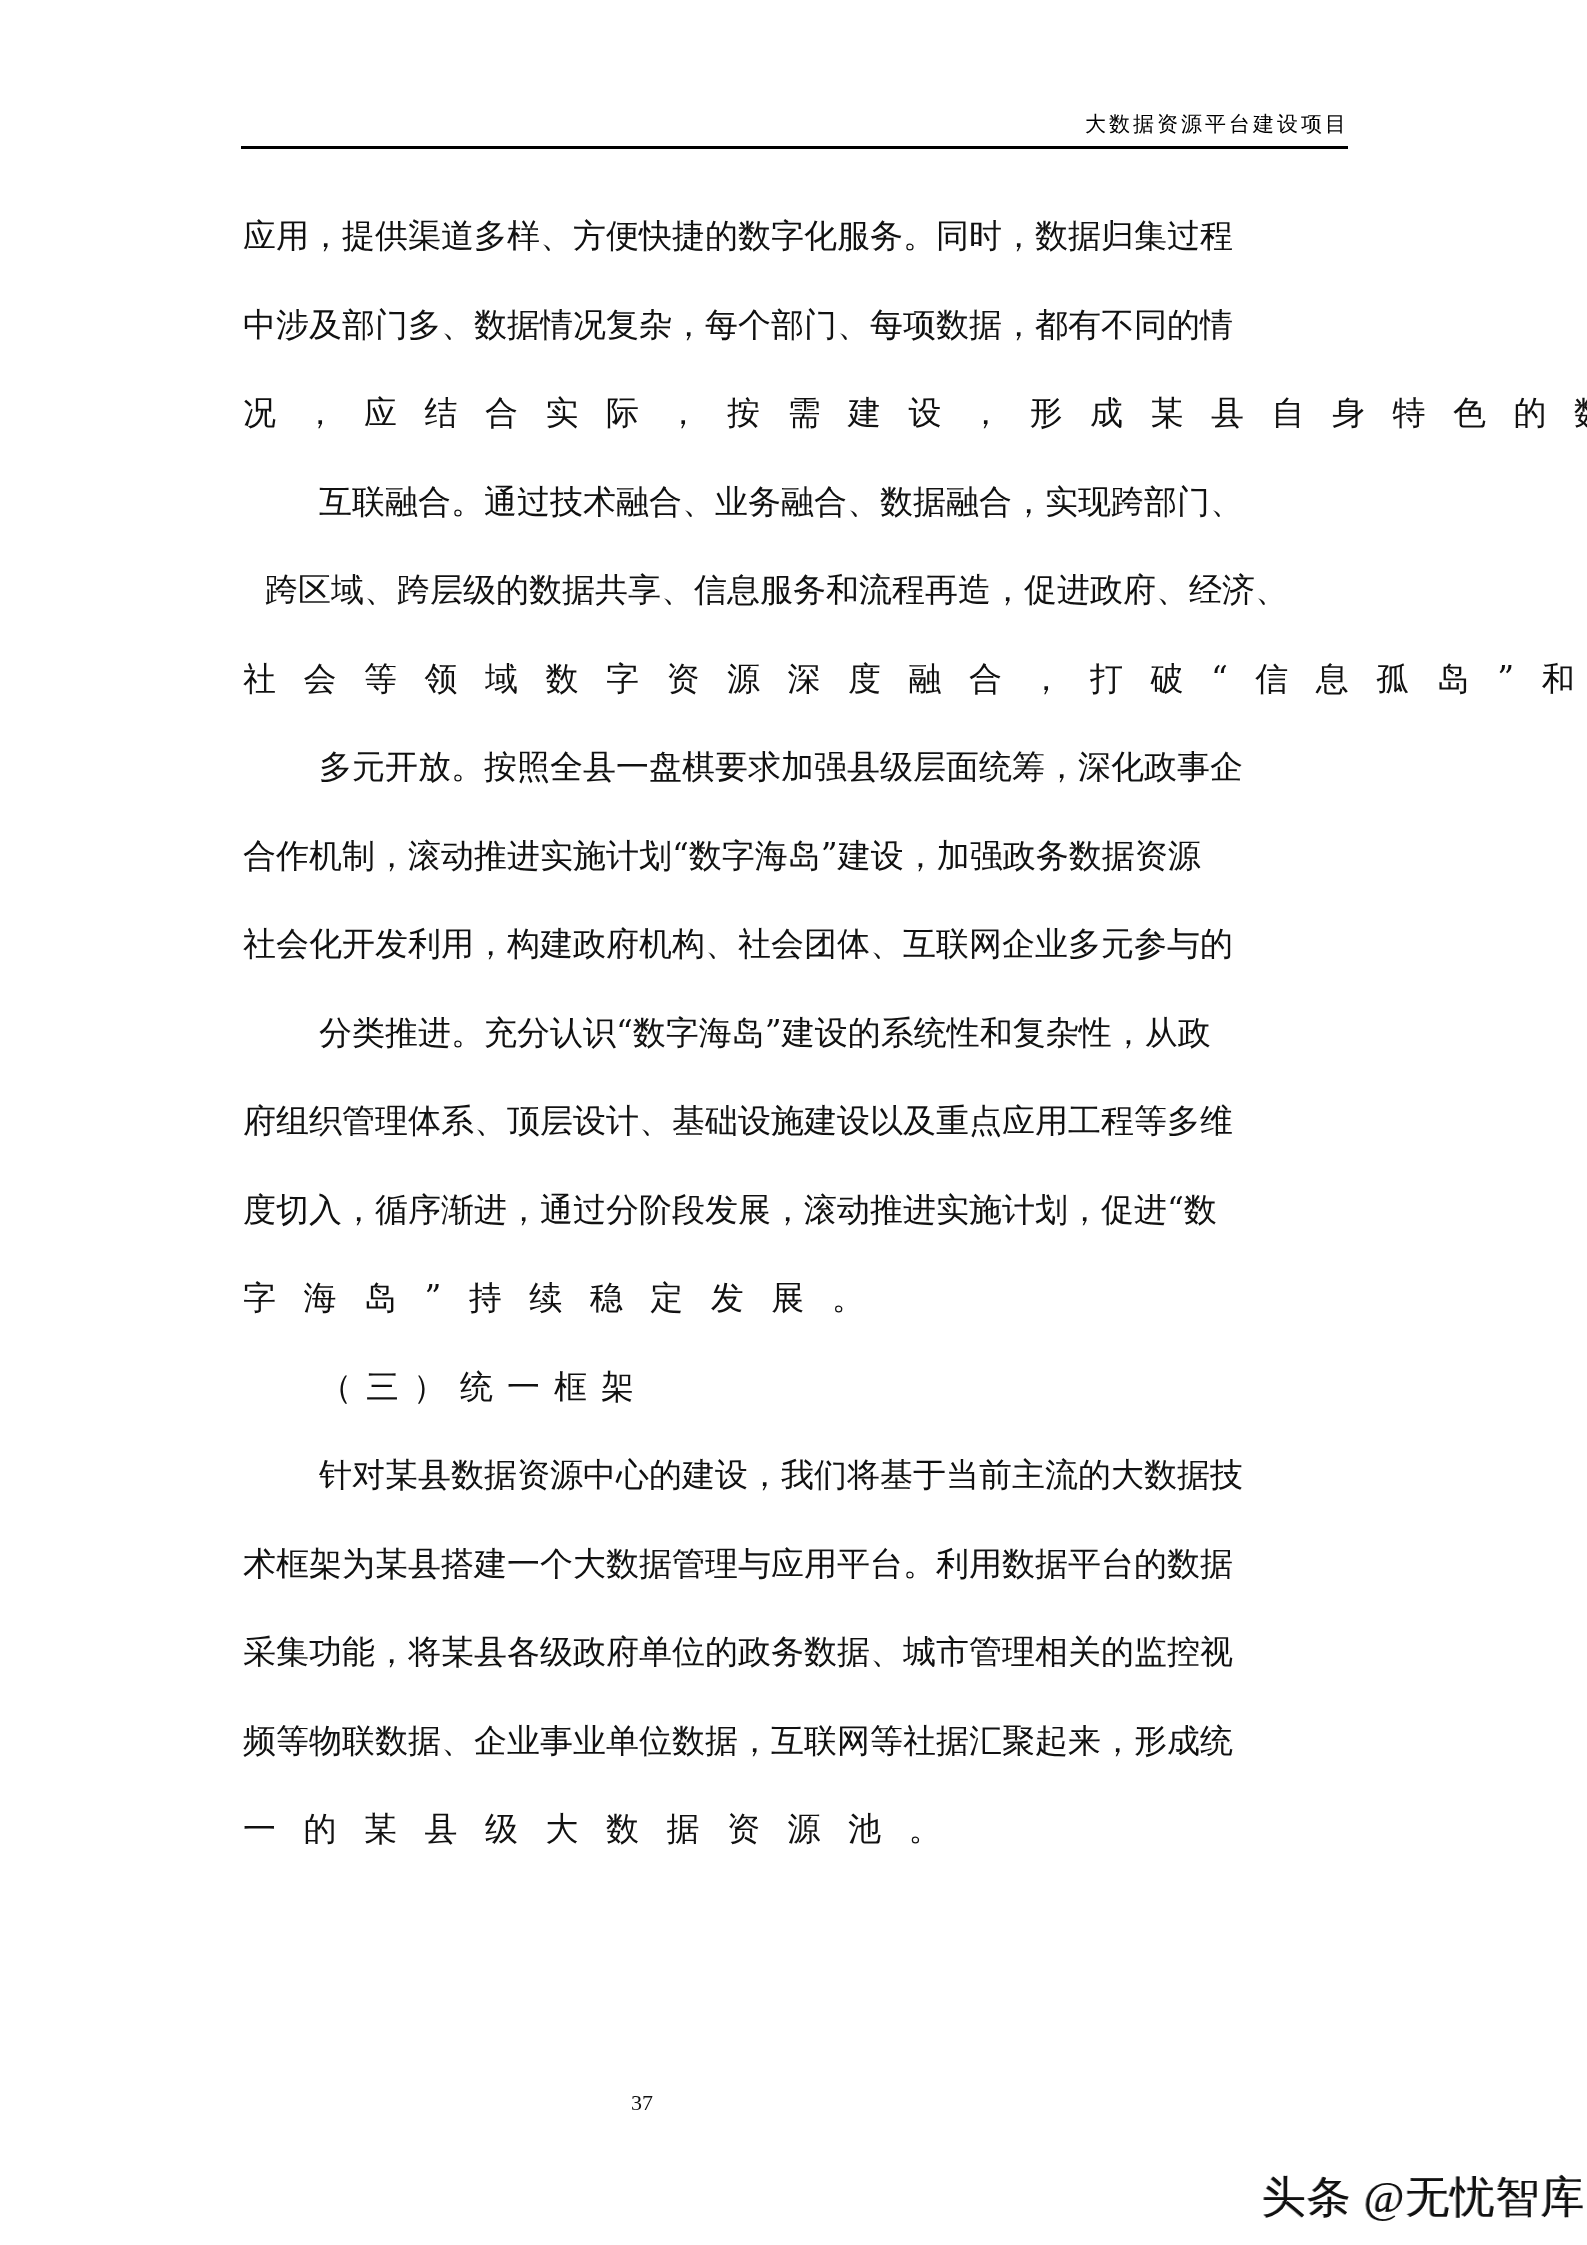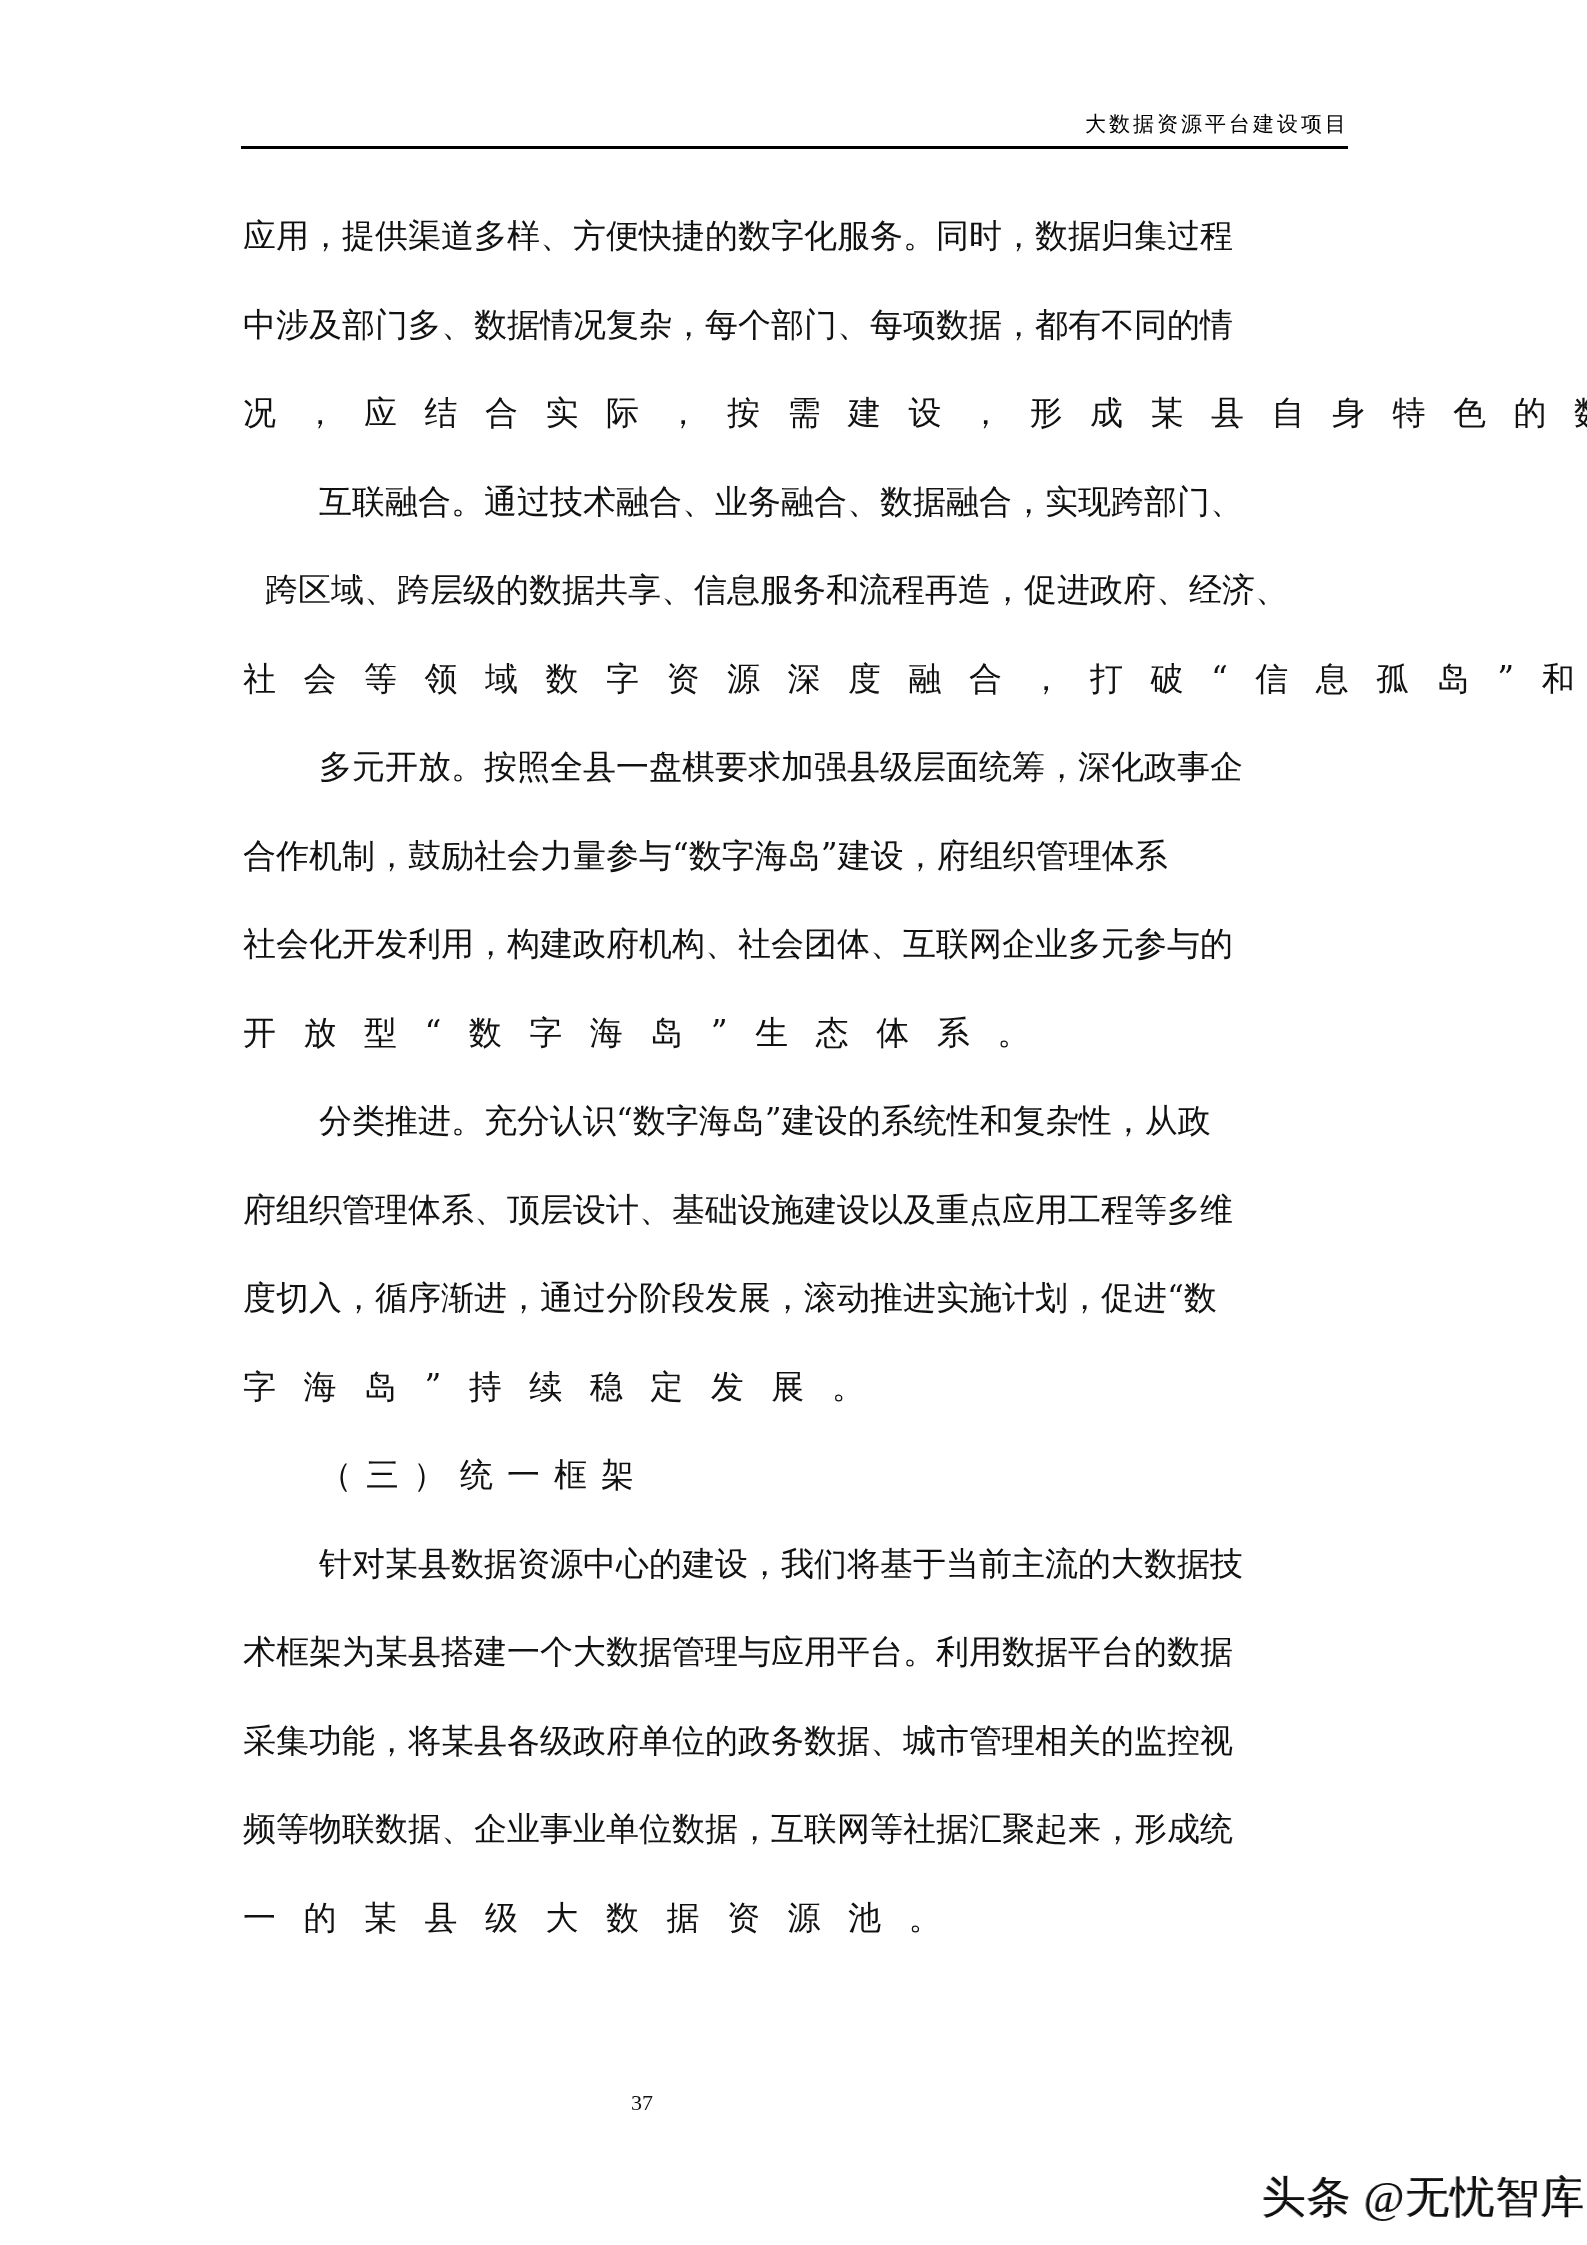--- a/index.html
+++ b/index.html
@@ -97,23 +97,22 @@
 <div class="header-rule"></div>
 
 <div class="body-text">
   <div class="line full" style="letter-spacing: 0px;">应用，提供渠道多样、方便快捷的数字化服务。同时，数据归集过程</div>
   <div class="line full" style="letter-spacing: 0px;">中涉及部门多、数据情况复杂，每个部门、每项数据，都有不同的情</div>
   <div class="line last">况，应结合实际，按需建设，形成某县自身特色的数据资产。</div>
   <div class="line full indent" style="letter-spacing: 0px;">互联融合。通过技术融合、业务融合、数据融合，实现跨部门、</div>
   <div class="line full" style="letter-spacing: 0px; margin-left: 22px;">跨区域、跨层级的数据共享、信息服务和流程再造，促进政府、经济、</div>
   <div class="line last">社会等领域数字资源深度融合，打破“信息孤岛”和数据壁垒。</div>
   <div class="line full indent" style="letter-spacing: 0px;">多元开放。按照全县一盘棋要求加强县级层面统筹，深化政事企</div>
-  <div class="line full" style="letter-spacing: 0px;">合作机制，鼓励社会力量参与“数字海岛”建设，府组织管理体系</div>
+  <div class="line full" style="letter-spacing: 0px;">合作机制，滚动推进实施计划“数字海岛”建设，加强政务数据资源</div>
   <div class="line full" style="letter-spacing: 0px;">社会化开发利用，构建政府机构、社会团体、互联网企业多元参与的</div>
-  <div class="line last">开放型“数字海岛”生态体系。</div>
   <div class="line full indent" style="letter-spacing: 0px;">分类推进。充分认识“数字海岛”建设的系统性和复杂性，从政</div>
   <div class="line full" style="letter-spacing: 0px;">府组织管理体系、顶层设计、基础设施建设以及重点应用工程等多维</div>
   <div class="line full" style="letter-spacing: 0px;">度切入，循序渐进，通过分阶段发展，滚动推进实施计划，促进“数</div>
   <div class="line last">字海岛”持续稳定发展。</div>
   <div class="line heading">（三）统一框架</div>
   <div class="line full indent" style="letter-spacing: 0px;">针对某县数据资源中心的建设，我们将基于当前主流的大数据技</div>
   <div class="line full" style="letter-spacing: 0px;">术框架为某县搭建一个大数据管理与应用平台。利用数据平台的数据</div>
   <div class="line full" style="letter-spacing: 0px;">采集功能，将某县各级政府单位的政务数据、城市管理相关的监控视</div>
   <div class="line full" style="letter-spacing: 0px;">频等物联数据、企业事业单位数据，互联网等社据汇聚起来，形成统</div>
   <div class="line last">一的某县级大数据资源池。</div>

